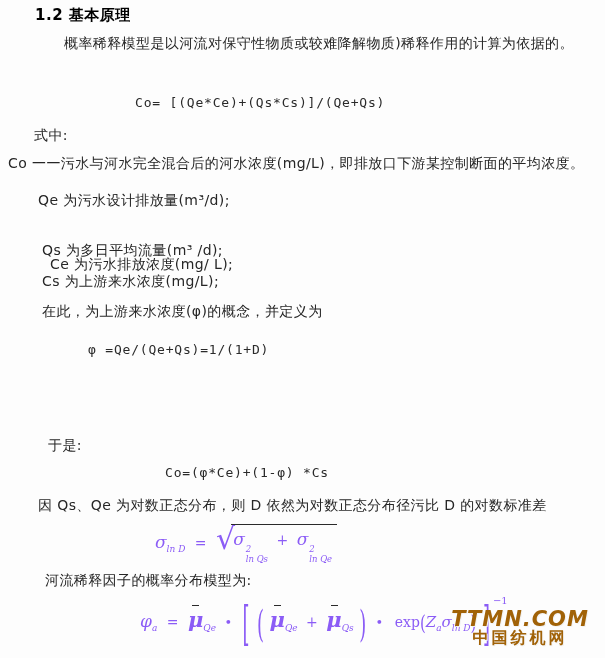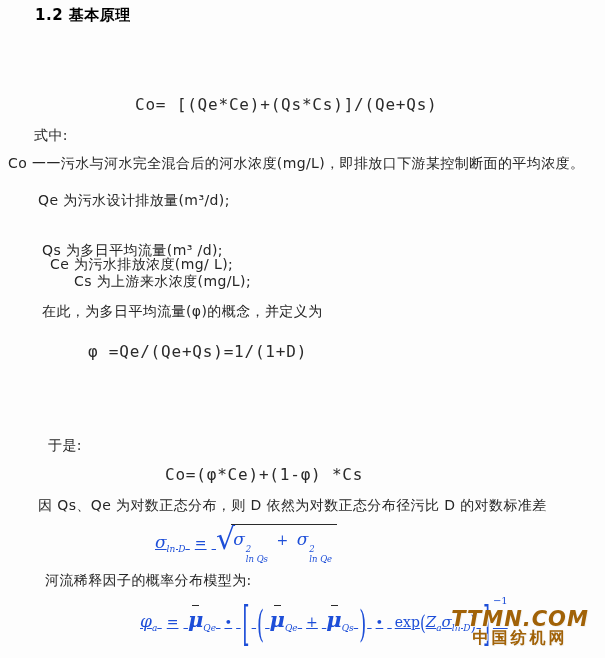--- a/index.html
+++ b/index.html
@@ -15,25 +15,25 @@
   }
   .line {
     position:absolute; white-space:nowrap;
     font-size:14px; letter-spacing:0.4px; color:#262626;
   }
   .heading {
     font-size:15px; font-weight:bold; color:#000; letter-spacing:0.5px;
   }
   .mono {
     font-family:"DejaVu Sans Mono", monospace;
-    font-size:16px; letter-spacing:0.8px; color:#2a2a2a;
+    font-size:13px; letter-spacing:0.8px; color:#2a2a2a;
   }
   
   .math-line {
-    font-family:"DejaVu Serif", serif; color:#1d4ed8; letter-spacing:0;text-decoration:underline;
+    font-family:"DejaVu Serif", serif; color:#8b5cf6; letter-spacing:0;
   }
   .mvar { font-style:italic; font-size:17px; }
   .msub { font-style:italic; font-size:9px; letter-spacing:0; }
   .meq  { font-size:14px; margin:0 5px; }
   .mplus{ font-size:14px; margin:0 4px; }
   .mdot { font-size:13px; margin:0 4px; }
   .sqrt { display:inline-flex; align-items:stretch; vertical-align:middle; }
   .radical { font-size:30px; line-height:1; font-style:normal; }
   .radicand {
     border-top:1.5px solid #2a2a2a; margin-left:-4px;
@@ -80,37 +80,38 @@
   .wm1 { font-size:21px; font-weight:bold; font-style:italic; letter-spacing:1px; }
   .wm2 { font-size:16px; font-weight:bold; letter-spacing:3px; }
 </style>
 </head>
 <body>
 
 <div class="page">
 
   <div class="line heading" style="left:35px; top:6px;">1.2 基本原理</div>
 
+  <div class="line" style="left:64px; top:35px;">概率稀释模型是以河流对保守性物质或较难降解物质)稀释作用的计算为依据的。</div>
 
 
   <div class="line mono" style="left:135px; top:95px;">Co= [(Qe*Ce)+(Qs*Cs)]/(Qe+Qs)</div>
 
   <div class="line" style="left:34px; top:127px;">式中:</div>
 
   <div class="line" style="left:8px; top:155px;">Co 一一污水与河水完全混合后的河水浓度(mg/L)，即排放口下游某控制断面的平均浓度。</div>
 
   <div class="line" style="left:38px; top:192px;">Qe 为污水设计排放量(m³/d);</div>
 
   <div class="line" style="left:50px; top:210px;margin-top:46px;">Ce 为污水排放浓度(mg/ L);</div>
 
   <div class="line" style="left:42px; top:242px;">Qs 为多日平均流量(m³ /d);</div>
 
-  <div class="line" style="left:42px; top:273px;margin-left:32px;">Cs 为上游来水浓度(mg/L);</div>
+  <div class="line" style="left:42px; top:273px;">Cs 为上游来水浓度(mg/L);</div>
 
-  <div class="line" style="left:42px; top:303px;">在此，为多日平均流量(φ)的概念，并定义为</div>
+  <div class="line" style="left:42px; top:303px;">在此，为上游来水浓度(φ)的概念，并定义为</div>
 
   <div class="line mono" style="left:88px; top:342px;">φ =Qe/(Qe+Qs)=1/(1+D)</div>
 
 
   <div class="line" style="left:48px; top:437px;">于是:</div>
 
   <div class="line mono" style="left:165px; top:465px;">Co=(φ*Ce)+(1-φ) *Cs</div>
 
   <div class="line" style="left:38px; top:497px;">因 Qs、Qe 为对数正态分布，则 D 依然为对数正态分布径污比 D 的对数标准差</div>
 

